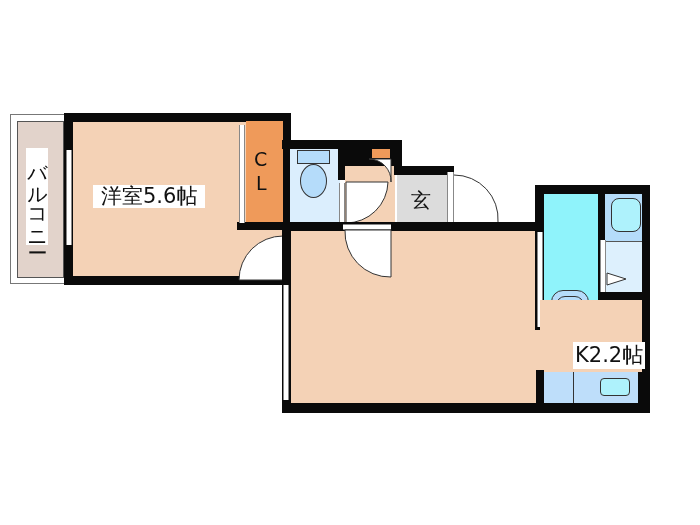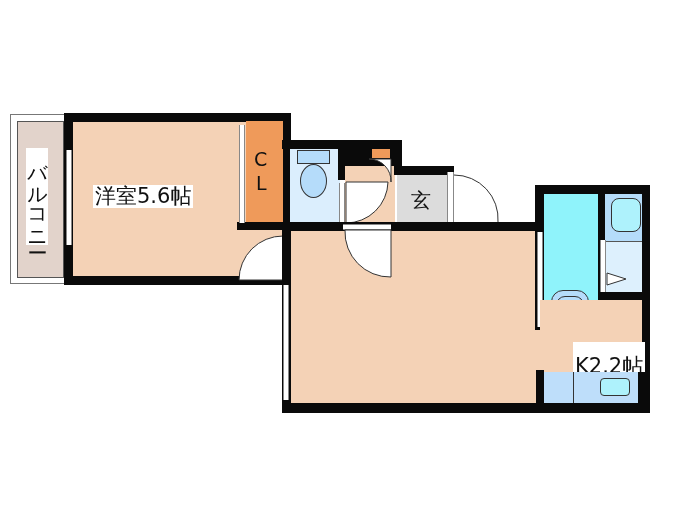--- a/index.html
+++ b/index.html
@@ -19,21 +19,21 @@
   <div class="abs" style="left:17px;top:121px;width:47px;height:157px;border:1px solid #555;background:#e2d3cb;"></div>
   <div class="label" style="left:26px;top:148px;width:22px;font-size:20px;writing-mode:vertical-rl;text-orientation:upright;padding:3px 0;">バルコニー</div>
 
   <div class="abs" style="left:66px;top:114px;width:224px;height:167px;background:#f4d2b6;"></div>
   <div class="wall abs" style="left:64px;top:113px;width:226px;height:9px;"></div>
   <div class="wall abs" style="left:64px;top:113px;width:9px;height:172px;"></div>
   <div class="wall abs" style="left:64px;top:276px;width:226px;height:9px;"></div>
   <div class="wall abs" style="left:282px;top:113px;width:9px;height:115px;"></div>
 
   <div class="abs" style="left:66px;top:150px;width:6px;height:95px;background:#fff;border-left:1px solid #888;border-right:1px solid #888;"></div>
-  <div class="label" style="left:93px;top:185px;font-size:21px;padding:1px 2px;">洋室5.6帖</div>
+  <div class="label" style="left:93px;top:185px;font-size:21px;padding:1px 8px;">洋室5.6帖</div>
 
   <div class="wall abs" style="left:237px;top:222px;width:52px;height:8px;"></div>
   <div class="abs" style="left:246px;top:121px;width:37px;height:101px;background:#ef9a5a;"></div>
   <div class="abs" style="left:239px;top:125px;width:6px;height:98px;background:#fff;border-left:1px solid #888;border-right:1px solid #888;"></div>
   <div class="abs" style="left:254px;top:148px;font-size:19px;color:#111;">C</div>
   <div class="abs" style="left:256px;top:172px;font-size:19px;color:#111;">L</div>
 
   <svg width="700" height="525">
     <path d="M239,280 A44,44 0 0 1 283,236 L283,280 Z" fill="#fff" stroke="#333" stroke-width="1"></path>
   </svg>
@@ -87,20 +87,20 @@
   <div class="abs" style="left:605px;top:194px;width:37px;height:48px;background:#b5dcfa;border-bottom:1px solid #555;"></div>
   <div class="abs" style="left:611px;top:198px;width:30px;height:34px;background:#aef2fc;border:1px solid #333;border-radius:8px;"></div>
   <div class="abs" style="left:600px;top:240px;width:6px;height:55px;background:#fff;border-left:1px solid #888;border-right:1px solid #888;"></div>
   <svg width="700" height="525">
     <path d="M607,273 L626,279 L607,285 Z" fill="#fff" stroke="#333" stroke-width="1"></path>
   </svg>
   <div class="wall abs" style="left:598px;top:292px;width:52px;height:8px;"></div>
 
   <div class="abs" style="left:540px;top:300px;width:102px;height:72px;background:#f4d2b6;"></div>
   <div class="abs" style="left:540px;top:330px;width:60px;height:10px;background:#f4d2b6;"></div>
-  <div class="label" style="left:573px;top:342px;font-size:21px;padding:14px 2px;">K2.2帖</div>
+  <div class="label" style="left:573px;top:342px;font-size:21px;padding:3px 2px;">K2.2帖</div>
   <div class="wall abs" style="left:536px;top:370px;width:8px;height:40px;"></div>
   <div class="abs" style="left:544px;top:372px;width:30px;height:31px;background:#bedefa;border-right:1px solid #333;"></div>
   <div class="abs" style="left:574px;top:372px;width:65px;height:31px;background:#bedefa;"></div>
   <div class="abs" style="left:600px;top:378px;width:30px;height:18px;background:#aef2fc;border:1px solid #333;border-radius:4px;"></div>
   <div class="wall abs" style="left:638px;top:372px;width:12px;height:40px;"></div>
 
 </div>
 
 </body></html>

